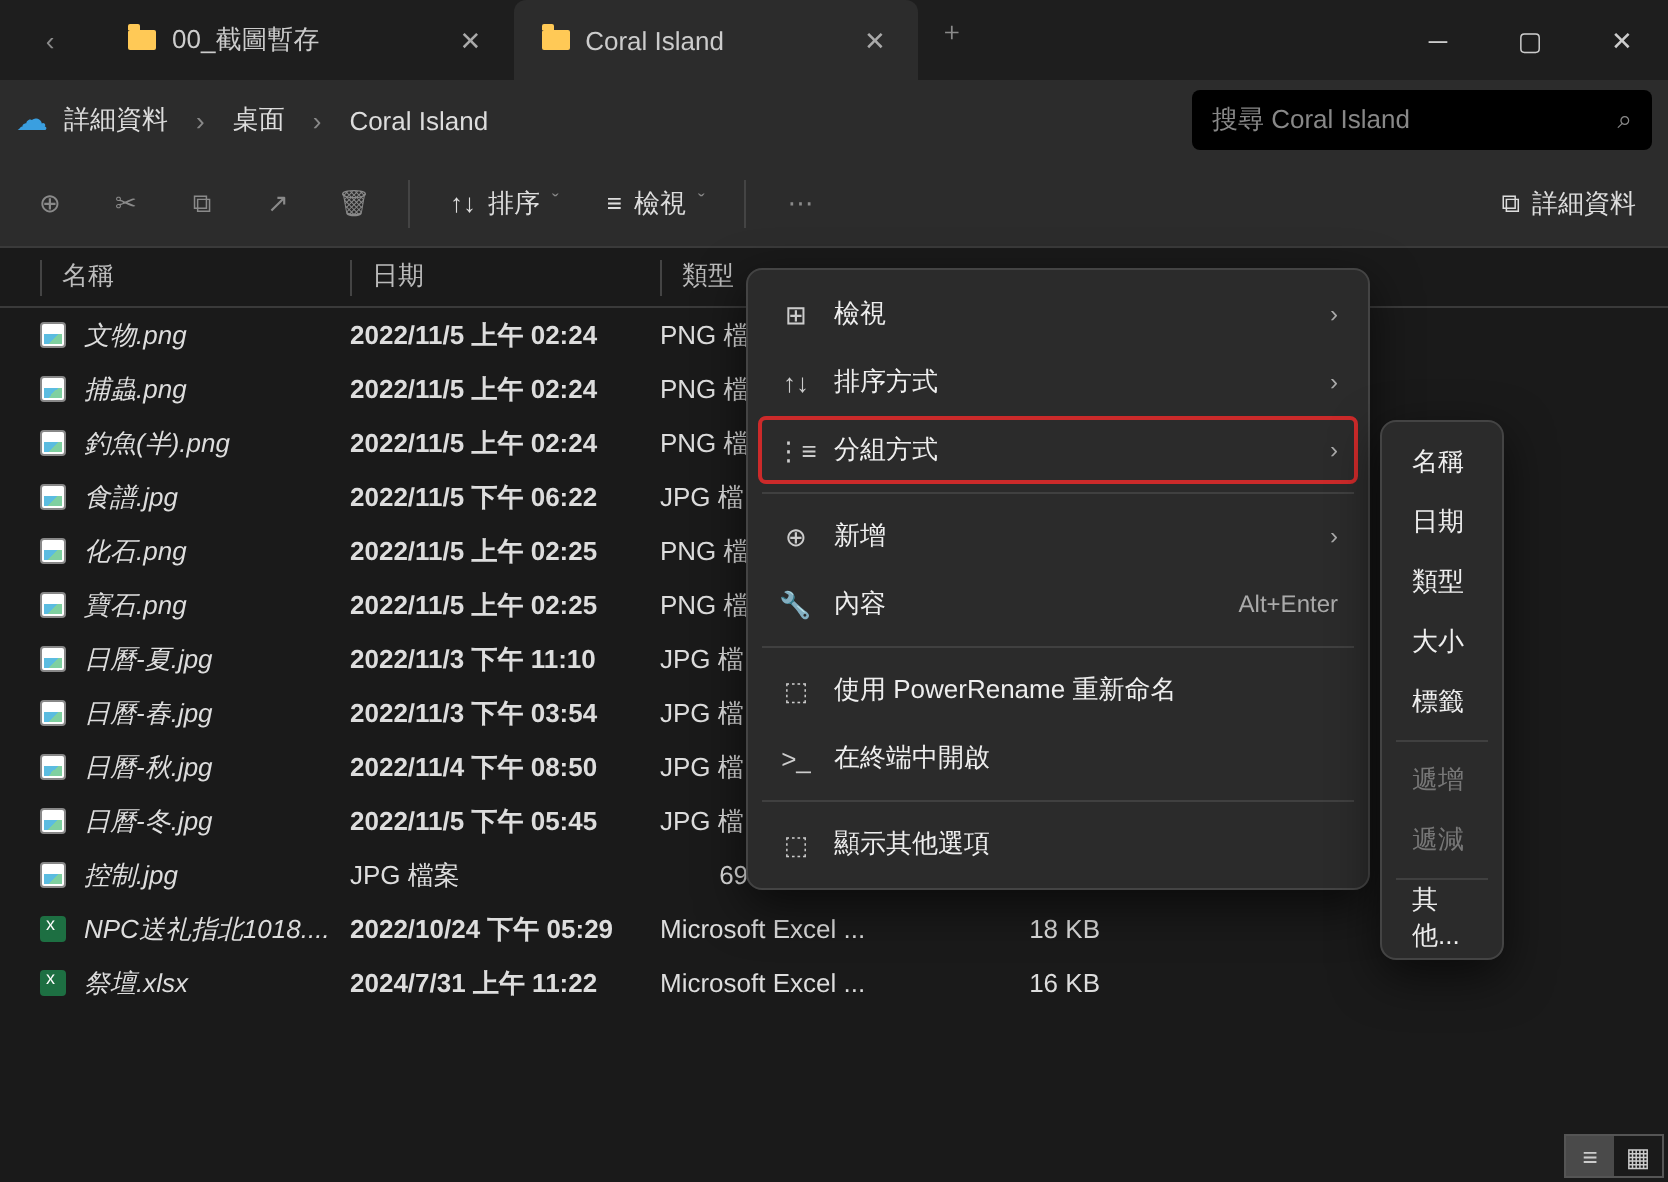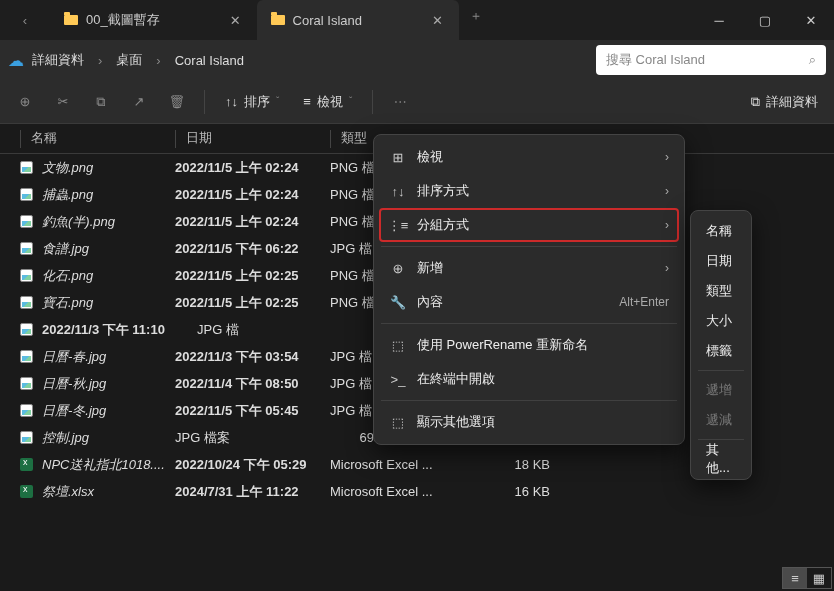--- a/index.html
+++ b/index.html
@@ -11,21 +11,21 @@
 .tab { display: flex; align-items: center; gap: 8px; padding: 0 14px; height: 100%; color: #ccc; border-radius: 6px 6px 0 0; position: relative; }
 .tab.active { background: #2c2c2c; }
 .tab-close { color: #aaa; font-size: 13px; padding: 2px; }
 .caption-btns { margin-left: auto; display: flex; }
 .cap-btn { width: 46px; display: flex; align-items: center; justify-content: center; color: #ccc; }
 
 
 .addrbar { height: 40px; background: #2c2c2c; display: flex; align-items: center; padding: 0 8px; gap: 4px; }
 .addrbar .chev { color: #888; padding: 0 6px; }
 .addrbar .crumb { color: #ddd; padding: 0 4px; }
-.searchbox { margin-left: auto; background: #ffffff; width: 230px; height: 30px; display: flex; align-items: center; padding: 0 10px; color: #888; border-radius: 4px; }
+.searchbox { margin-left: auto; background: #000000; width: 230px; height: 30px; display: flex; align-items: center; padding: 0 10px; color: #888; border-radius: 4px; }
 .searchbox span:first-child { flex: 1; }
 
 
 .toolbar { height: 44px; background: #2c2c2c; display: flex; align-items: center; padding: 0 8px; gap: 4px; border-bottom: 1px solid #3a3a3a; }
 .tbtn { width: 34px; height: 32px; display: flex; align-items: center; justify-content: center; color: #8a8a8a; border-radius: 4px; }
 .tbtn-txt { display: flex; align-items: center; gap: 6px; padding: 0 10px; height: 32px; color: #ddd; }
 .tsep { width: 1px; height: 24px; background: #444; margin: 0 6px; }
 .tright { margin-left: auto; display: flex; align-items: center; gap: 6px; color: #ddd; padding: 0 8px; }
 
 
@@ -195,20 +195,21 @@
       </span>
       <span class="nm">寶石.png</span>
       <span class="dt">2022/11/5 上午 02:25</span>
       <span class="tp">PNG 檔</span>
       <span class="sz"></span>
     </div>
     <div class="row">
       <span class="ico">
         <span class="img-ico"></span>
       </span>
+      <span class="nm">日曆-夏.jpg</span>
       <span class="dt">2022/11/3 下午 11:10</span>
       <span class="tp">JPG 檔</span>
       <span class="sz"></span>
     </div>
     <div class="row">
       <span class="ico">
         <span class="img-ico"></span>
       </span>
       <span class="nm">日曆-春.jpg</span>
       <span class="dt">2022/11/3 下午 03:54</span>

